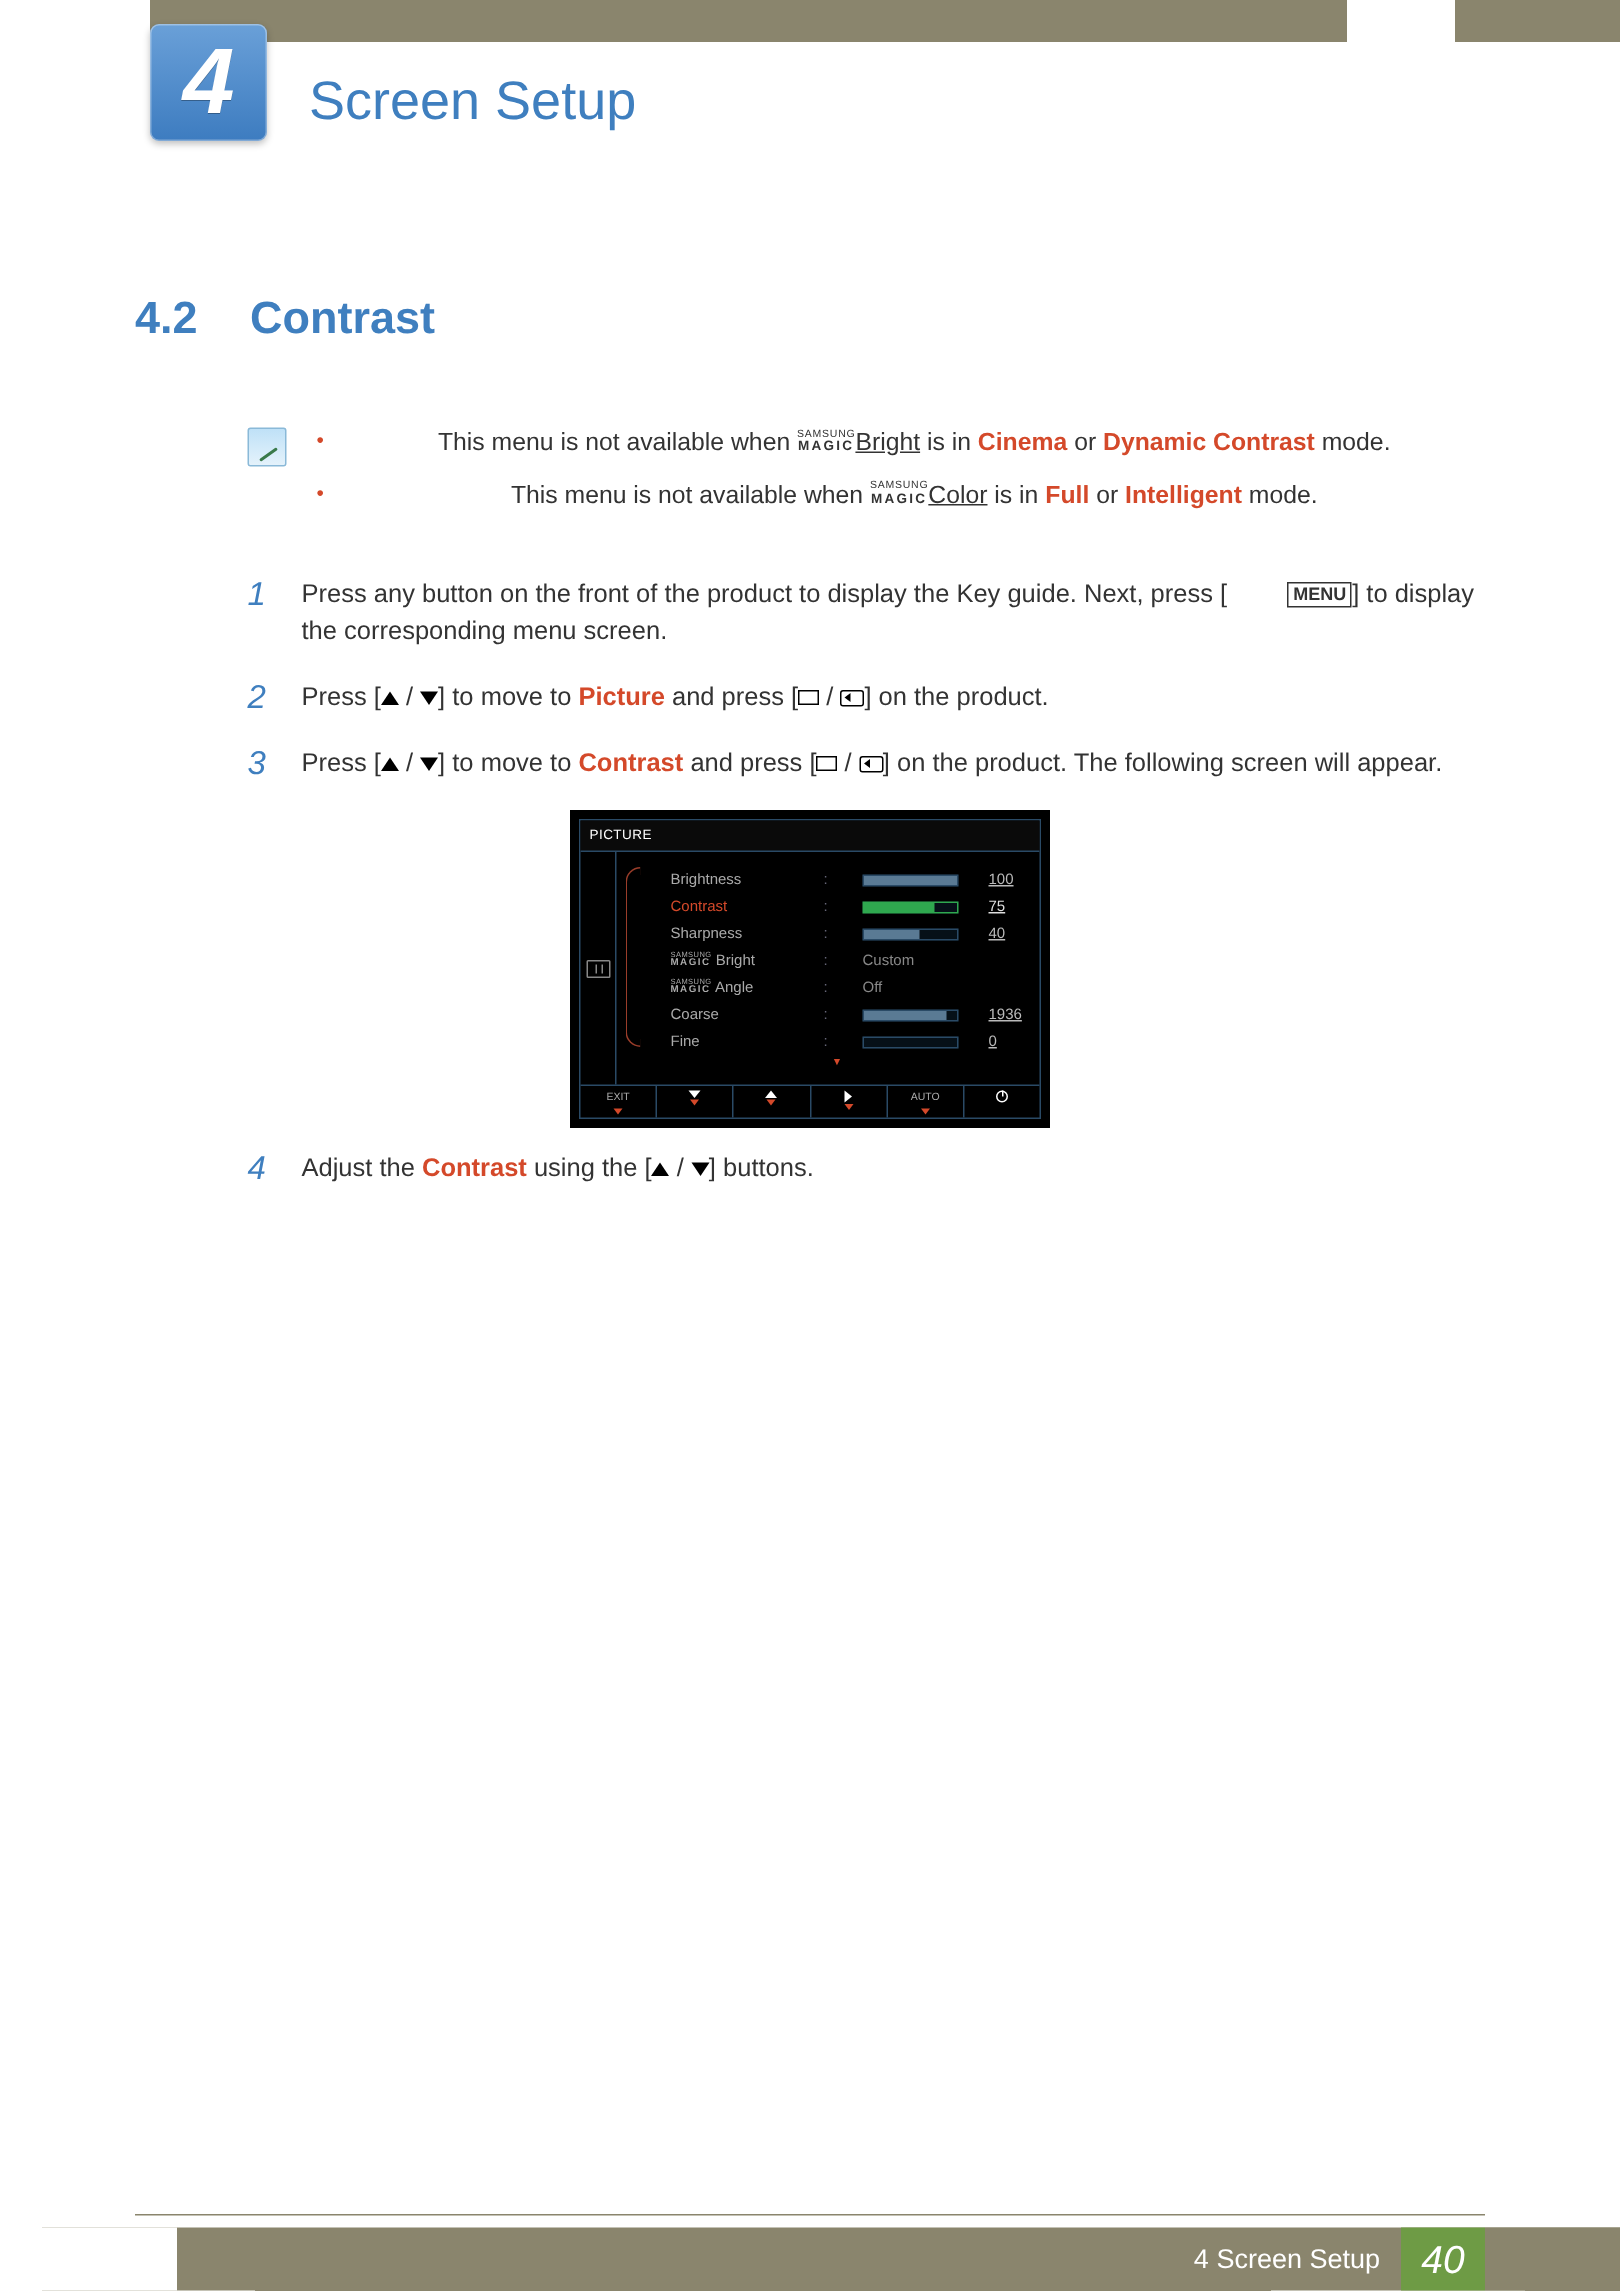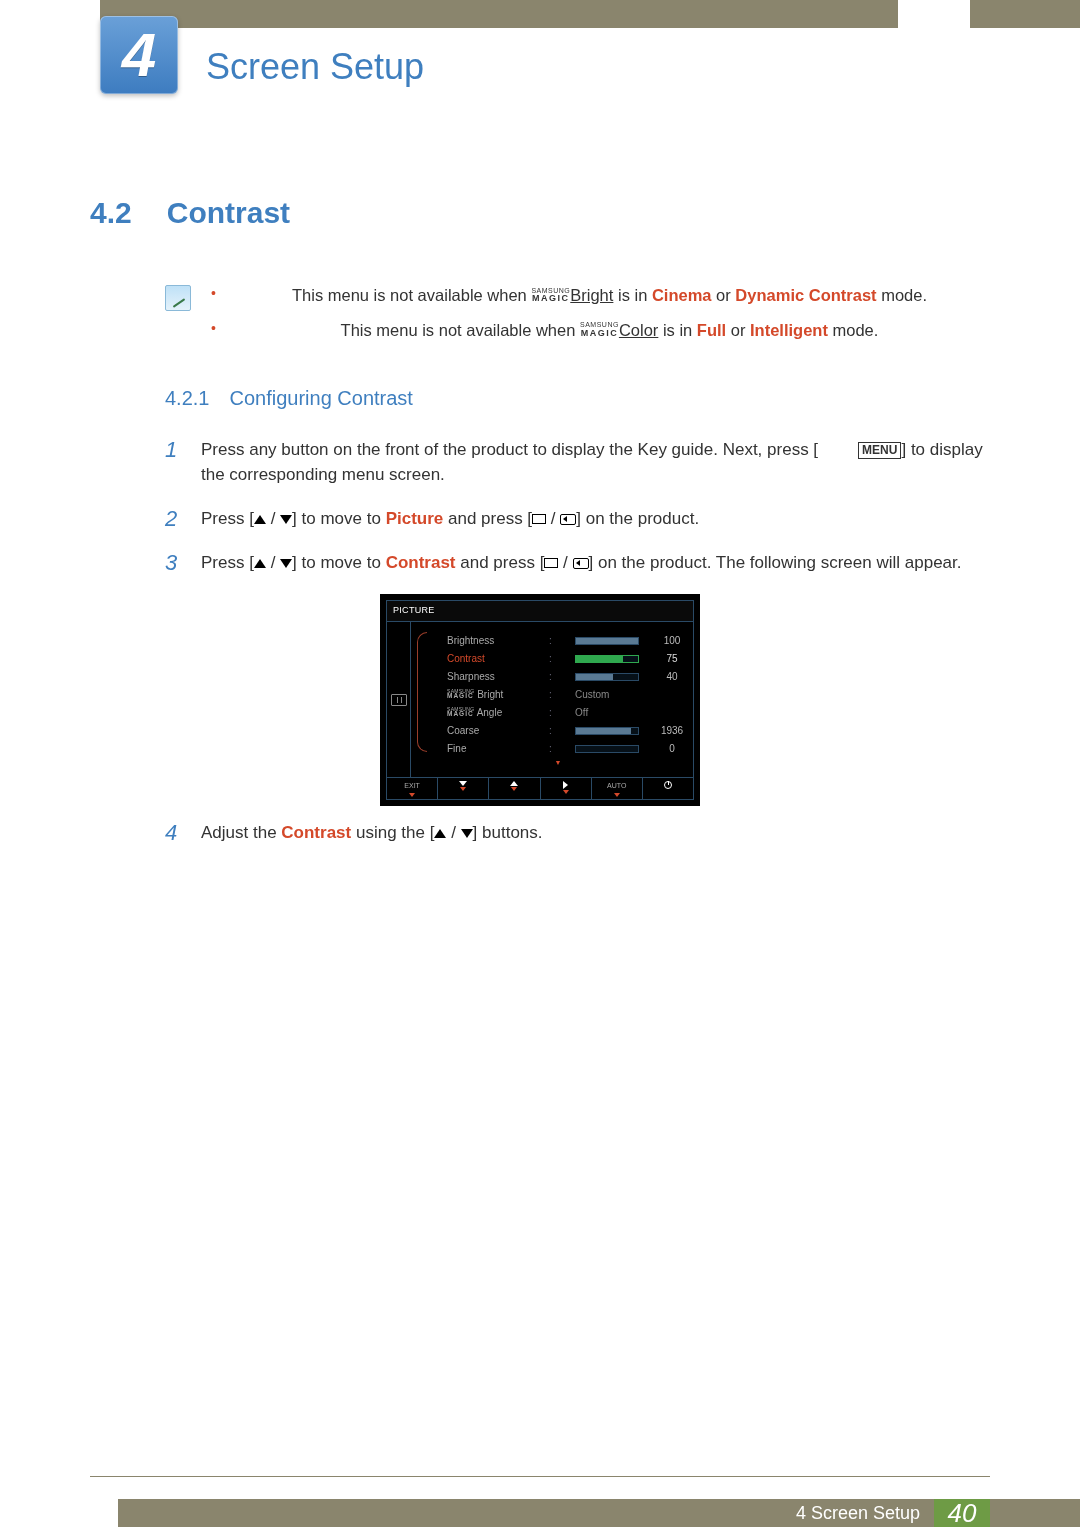--- a/index.html
+++ b/index.html
@@ -199,21 +199,21 @@
   .osd-row.active .bar .fill { background: #2fa84f; }
   .osd-row .colon { color: #667; font-size: 10px; }
   .osd-row .bar {
     height: 8px;
     border: 1px solid #2a4a66;
     background: #061018;
     position: relative;
   }
   .osd-row .bar .fill { position: absolute; top:0; bottom:0; left:0; background: #5a7a94; }
   .osd-row .txt { font-size: 10px; color: #888; }
-  .osd-row .val { font-size: 10px; text-align: center; color: #bbb; }
+  .osd-row .val { font-size: 10px; text-align: left; color: #bbb; text-decoration: underline; }
   .osd-arc {
     position: absolute;
     left: 6px; top: 10px;
     width: 10px; height: 120px;
     border-left: 1px solid #9a3d2a;
     border-top: 1px solid #9a3d2a;
     border-bottom: 1px solid #9a3d2a;
     border-top-left-radius: 10px;
     border-bottom-left-radius: 10px;
   }
@@ -252,21 +252,21 @@
   .mini-power::after { content:""; position:absolute; width:1px; height:4px; background:#fff; left:3.5px; top:-1px; }
   .magic-sm {
     display: inline-block; line-height: 0.8; font-size: 6.5px; color: #aaa; letter-spacing: 1px; vertical-align: 0;
   }
   .magic-sm .l1 { display:block; font-size:5px; letter-spacing:.3px; }
   .magic-sm .l2 { display:block; font-weight:700; }
   
   .page-footer {
     position: absolute;
     bottom: 0; left: 0; right: 0;
-    height: 28px;
+    height: 42px;
     background: #8a856d;
     display: flex;
     align-items: stretch;
     margin-left: 28px;
   }
   .page-footer .gap { background:#fff; width: 90px; }
   .page-footer .spacer { flex: 1; display:flex; align-items:center; justify-content:flex-end; padding-right: 14px; color:#fff; font-size: 18px; }
   .page-footer .pn {
     background: #6e9b45;
     color: #fff;
@@ -308,24 +308,20 @@
     <ul class="note-list">
       <li>
         <span>This menu is not available when </span><span class="magic"><span class="line1">SAMSUNG</span><span class="line2">MAGIC</span></span><span class="u">Bright</span><span> is in </span><span class="orange">Cinema</span><span> or </span><span class="orange">Dynamic Contrast</span><span> mode.</span>
       </li>
       <li>
         <span>This menu is not available when </span><span class="magic"><span class="line1">SAMSUNG</span><span class="line2">MAGIC</span></span><span class="u">Color</span><span> is in </span><span class="orange">Full</span><span> or </span><span class="orange">Intelligent</span><span> mode.</span>
       </li>
     </ul>
   </div>
 
-  <div class="subsec-row">
-    <div class="subsec-num">4.2.1</div>
-    <div class="subsec-title">Configuring Contrast</div>
-  </div>
 
   <ol class="steps">
     <li>
       <span class="step-num">1</span>
       <span class="step-body">
         <span>Press any button on the front of the product to display the Key guide. Next, press [</span><span class="menu-chip">MENU</span><span>] to display the corresponding menu screen.</span>
       </span>
     </li>
     <li>
       <span class="step-num">2</span>

